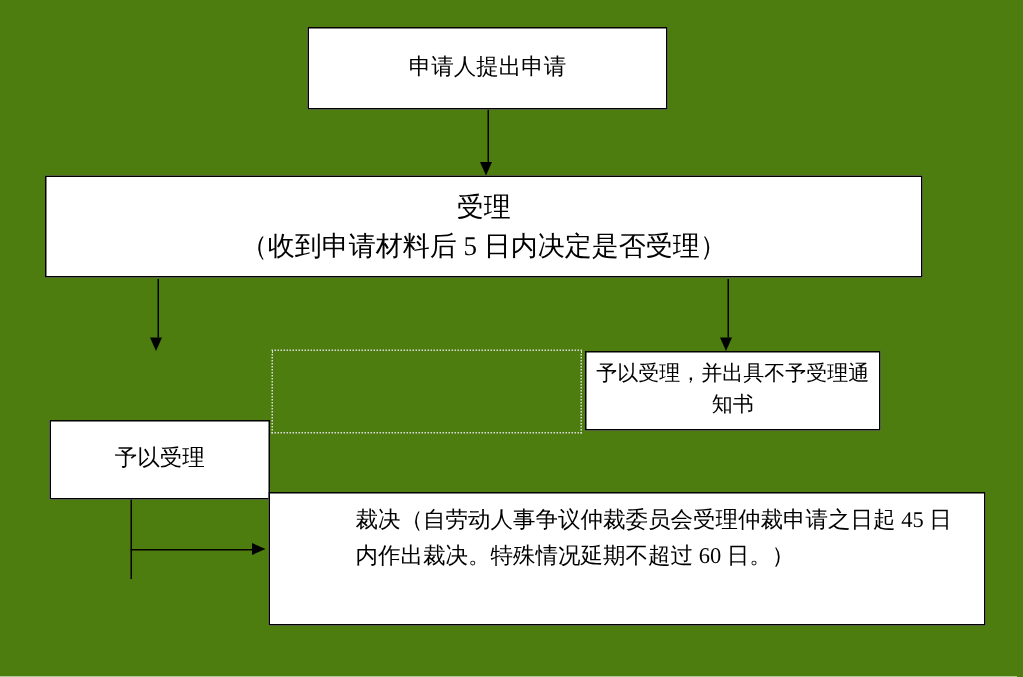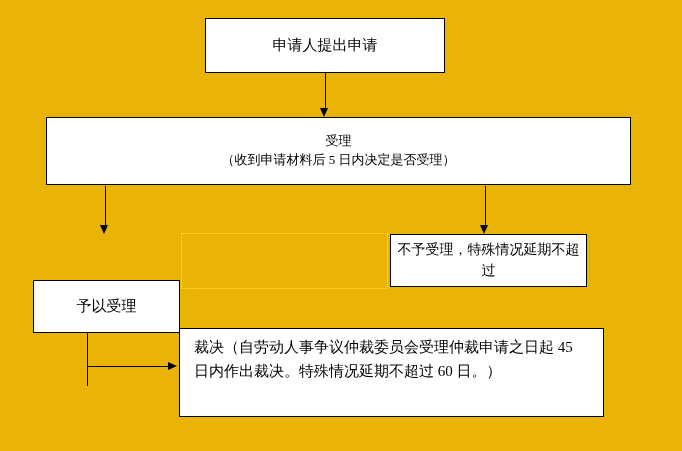--- a/index.html
+++ b/index.html
@@ -8,21 +8,21 @@
     background: #ffffff;
   }
   body {
     font-family: "Liberation Serif", "DejaVu Serif", serif;
     color: #000000;
   }
   #canvas {
     position: relative;
     width: 682px;
     height: 451px;
-    background: #eab308;
+    background: #4d7c0f;
     overflow: hidden;
   }
   .node {
     position: absolute;
     box-sizing: border-box;
     border: 1px solid #000000;
     background: #ffffff;
     display: flex;
     align-items: center;
     justify-content: center;
@@ -33,25 +33,25 @@
   .node .txt {
     display: block;
     width: 100%;
     padding: 0 6px;
     box-sizing: border-box;
     white-space: pre-line;
   }
 
   
   #node-apply      { left: 205px; top: 18px;  width: 240px; height: 55px;  font-size: 15px; }
-  #node-accept     { left: 46px;  top: 117px; width: 585px; height: 68px;  font-size: 13px; }
+  #node-accept     { left: 30px;  top: 117px; width: 585px; height: 68px;  font-size: 18px; }
   #node-granted    { left: 33px;  top: 234px; width: 147px; height: 53px;  font-size: 15px; margin-top: 46px; }
   #node-refused    { left: 390px; top: 234px; width: 197px; height: 53px;  font-size: 14px; }
-  #node-award      { left: 179px; top: 328px; width: 425px; height: 89px;  font-size: 15px;
-                     align-items: flex-start; justify-content: flex-start; }
+  #node-award      { left: 179px; top: 328px; width: 478px; height: 89px;  font-size: 15px;
+                     align-items: flex-start; justify-content: flex-start; padding-left: 43px; }
   #node-award .txt { padding: 6px 14px 0 14px; text-align: left; line-height: 1.6; }
 
   
   .ghost-cell {
     position: absolute;
     box-sizing: border-box;
     border: 1px dotted #d9d9d9;
     background: transparent;
   }
   #ghost-middle { left: 181px; top: 233px; width: 207px; height: 56px; }
@@ -121,20 +121,20 @@
   <div class="node" id="node-accept">
     <span class="txt">受理
 （收到申请材料后 5 日内决定是否受理）</span>
   </div>
 
   <div class="node" id="node-granted">
     <span class="txt">予以受理</span>
   </div>
 
   <div class="node" id="node-refused">
-    <span class="txt">不予受理，特殊情况延期不超过</span>
+    <span class="txt">予以受理，并出具不予受理通知书</span>
   </div>
 
   <div class="node" id="node-award">
     <span class="txt">裁决（自劳动人事争议仲裁委员会受理仲裁申请之日起 45 日内作出裁决。特殊情况延期不超过 60 日。）</span>
   </div>
 
 </div>
 
 </body></html>

